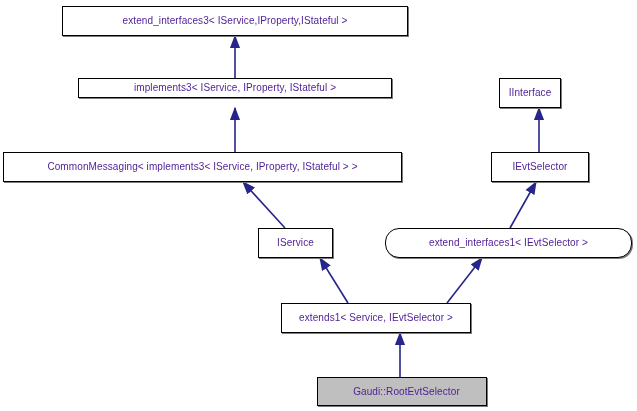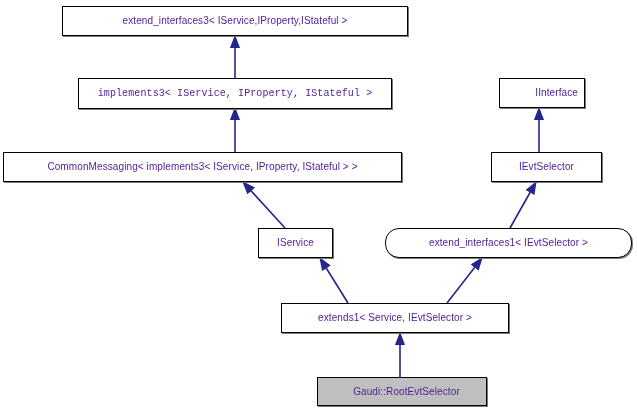--- a/index.html
+++ b/index.html
@@ -66,39 +66,39 @@
         <line x1="348" y1="303" x2="320" y2="258" marker-end="url(#arrowhead)"></line>
         <line x1="447" y1="303" x2="482" y2="258" marker-end="url(#arrowhead)"></line>
         <line x1="400" y1="377" x2="400" y2="333" marker-end="url(#arrowhead)"></line>
       </g>
   </svg>
 
   <div id="node-layer">
       <div class="node" style="left: 62px; top: 6px; width: 346px; height: 30px;">
         <span class="label">extend_interfaces3&lt; IService,IProperty,IStateful &gt;</span>
       </div>
-      <div class="node" style="left: 78px; top: 78px; width: 314px; height: 31px; font-family: Liberation Mono, monospace;">
+      <div class="node" style="left: 78px; top: 78px; width: 314px; height: 20px;">
         <span class="label">implements3&lt; IService, IProperty, IStateful &gt;</span>
       </div>
-      <div class="node" style="left: 499px; top: 78px; width: 86px; height: 30px; justify-content: flex-end;">
+      <div class="node" style="left: 499px; top: 78px; width: 62px; height: 30px;">
         <span class="label">IInterface</span>
       </div>
       <div class="node" style="left: 3px; top: 152px; width: 399px; height: 30px;">
         <span class="label">CommonMessaging&lt; implements3&lt; IService, IProperty, IStateful &gt; &gt;</span>
       </div>
-      <div class="node" style="left: 491px; top: 152px; width: 111px; height: 30px;">
+      <div class="node" style="left: 491px; top: 152px; width: 98px; height: 30px;">
         <span class="label">IEvtSelector</span>
       </div>
       <div class="node" style="left: 258px; top: 228px; width: 75px; height: 30px;">
         <span class="label">IService</span>
       </div>
       <div class="node" style="left: 385px; top: 228px; width: 247px; height: 30px; border-radius: 14px;">
         <span class="label">extend_interfaces1&lt; IEvtSelector &gt;</span>
       </div>
-      <div class="node" style="left: 281px; top: 303px; width: 228px; height: 30px;">
+      <div class="node" style="left: 281px; top: 303px; width: 190px; height: 30px;">
         <span class="label">extends1&lt; Service, IEvtSelector &gt;</span>
       </div>
       <div class="node highlight" style="left: 317px; top: 377px; width: 170px; height: 29px;">
         <span class="label">Gaudi::RootEvtSelector</span>
       </div>
     </div>
 
 </div>
 
 </body></html>

